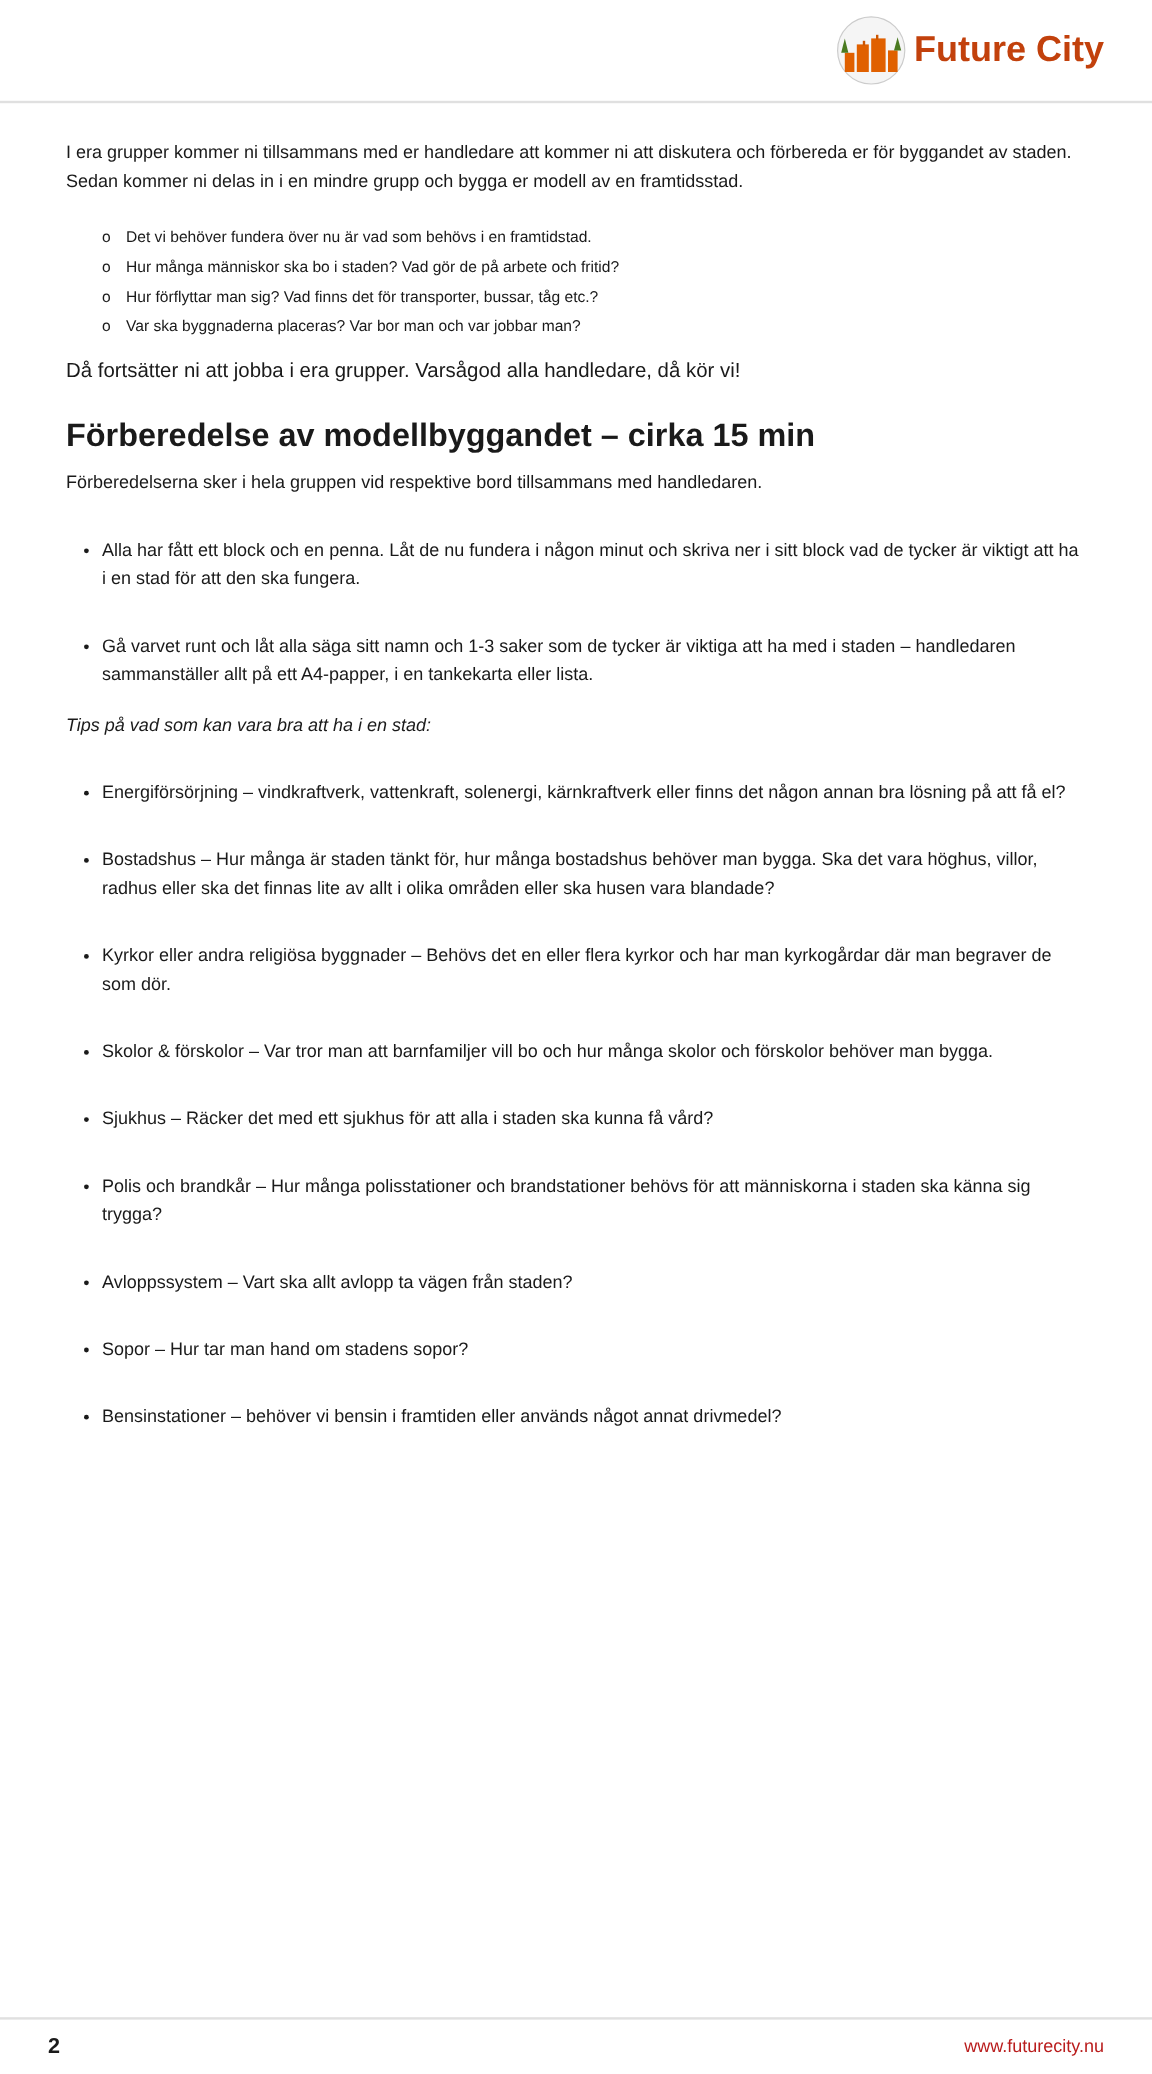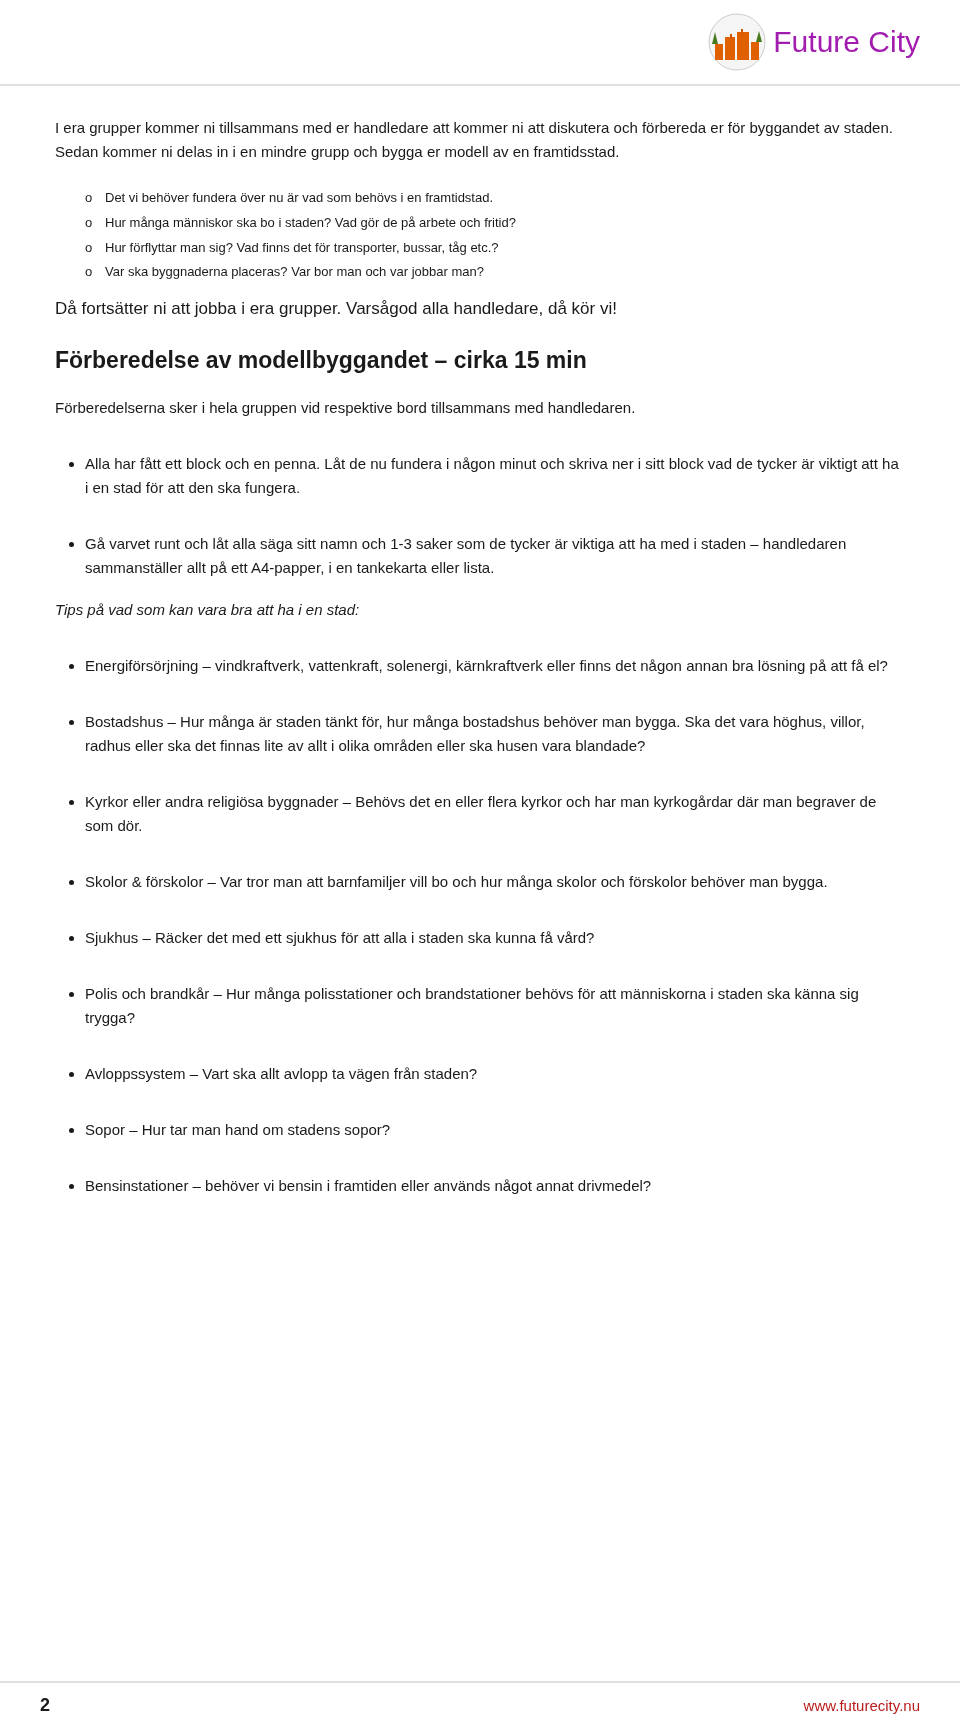--- a/index.html
+++ b/index.html
@@ -74,23 +74,23 @@
       font-size: 13px;
     }
 
     .continuation-text {
       font-size: 17px;
       line-height: 1.6;
       margin: 12px 0;
     }
 
     .section-heading {
-      font-size: 23px;
+      font-size: 27px;
       font-weight: bold;
-      margin: 24px 0 20px 0;
+      margin: 24px 0 10px 0;
       line-height: 1.3;
     }
 
     .section-sub-text {
       font-size: 15px;
       line-height: 1.6;
       margin-bottom: 14px;
     }
 
     .dot-list {
@@ -140,22 +140,22 @@
 
     
     .logo-wrapper {
       display: flex;
       align-items: center;
       gap: 6px;
     }
 
     .logo-title-text {
       font-size: 30px;
-      font-weight: normal;
-      color: #a21caf;
+      font-weight: bold;
+      color: #c2410c;
     }
   </style>
 </head>
 <body>
 
 <div class="page">
 
   <div class="header">
     <div class="logo-wrapper">
 

